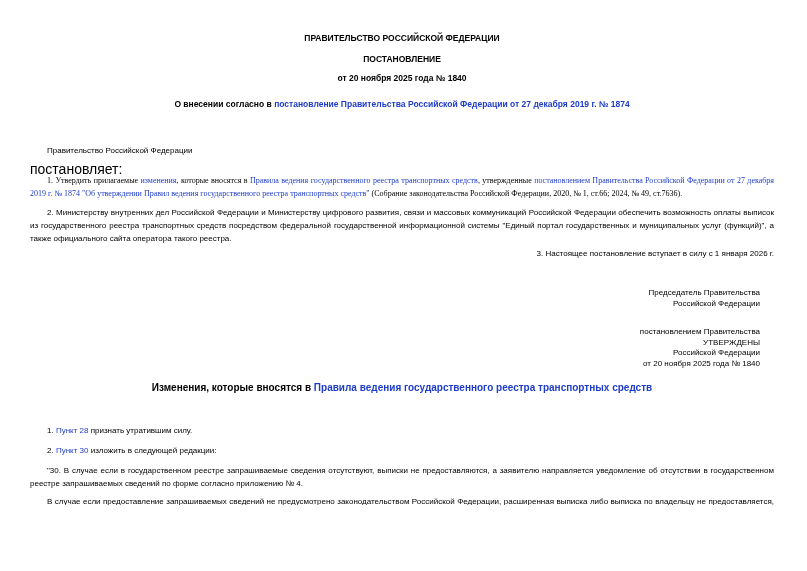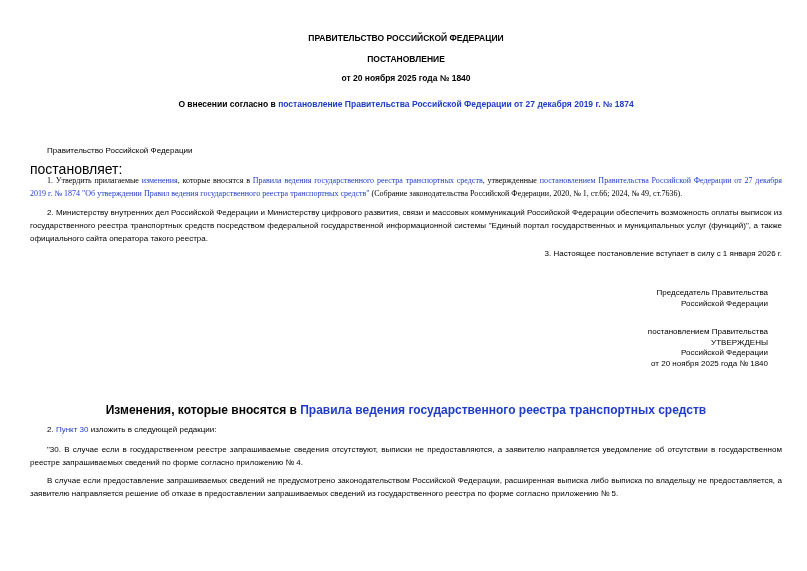--- a/index.html
+++ b/index.html
@@ -9,21 +9,21 @@
   }
   .page {
     position: relative;
     width: 807px;
     height: 505px;
     background: #ffffff;
     font-family: "Liberation Sans", sans-serif;
     color: #000000;
     overflow: hidden;
     box-sizing: border-box;
-    padding: 33px 25px 0 30px;
+    padding: 33px 33px 0 30px;
   }
   .center-bold {
     text-align: center;
     font-weight: bold;
     font-size: 8.5px;
     line-height: 10px;
   }
   .mt-type   { margin-top: 11px; }
   .mt-date   { margin-top: 9px; }
   .doc-title { margin-top: 16px; }
@@ -48,21 +48,21 @@
   .p2 { margin-top: 6px; }
   .p3 { margin-top: 2px; text-align: right; }
   .right-block {
     text-align: right;
     font-size: 8px;
     line-height: 10.5px;
     padding-right: 14px;
   }
   .sig-block      { margin-top: 28px; }
   .approved-block { margin-top: 18px; }
-  .amend-heading  { margin-top: 36px; font-size: 12px; }
+  .amend-heading  { margin-top: 14px; font-size: 10px; }
   .amend-item {
     font-size: 8px;
     line-height: 10px;
     text-indent: 17px;
   }
   .item-1 { margin-top: 33px; }
   .item-2 { margin-top: 10px; }
   .q1 { margin-top: 8px; }
   .q2 { margin-top: 5px; }
   a.doc-link {
@@ -104,20 +104,23 @@
     <div>постановлением Правительства</div>
     <div>УТВЕРЖДЕНЫ</div>
     <div>Российской Федерации</div>
     <div>от 20 ноября 2025 года № 1840</div>
   </div>
 
   <div class="center-bold amend-heading">
     <span>Изменения, которые вносятся в </span><a class="doc-link">Правила ведения государственного реестра транспортных средств</a>
   </div>
 
+  <div class="amend-item item-1">
+    <span>1. </span><a class="doc-link">Пункт 28</a><span> признать утратившим силу.</span>
+  </div>
 
   <div class="amend-item item-2">
     <span>2. </span><a class="doc-link">Пункт 30</a><span> изложить в следующей редакции:</span>
   </div>
 
   <div class="para q1">"30. В случае если в государственном реестре запрашиваемые сведения отсутствуют, выписки не предоставляются, а заявителю направляется уведомление об отсутствии в государственном реестре запрашиваемых сведений по форме согласно приложению № 4.</div>
 
   <div class="para q2">В случае если предоставление запрашиваемых сведений не предусмотрено законодательством Российской Федерации, расширенная выписка либо выписка по владельцу не предоставляется, а заявителю направляется решение об отказе в предоставлении запрашиваемых сведений из государственного реестра по форме согласно приложению № 5.</div>
 
 </div>

